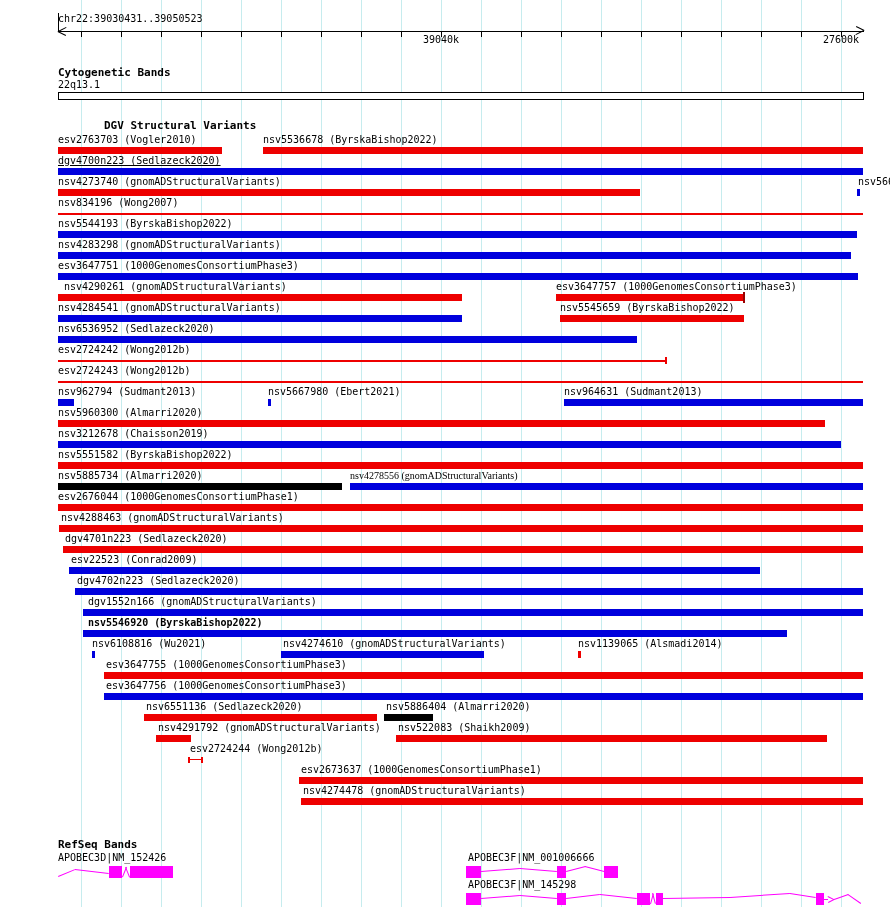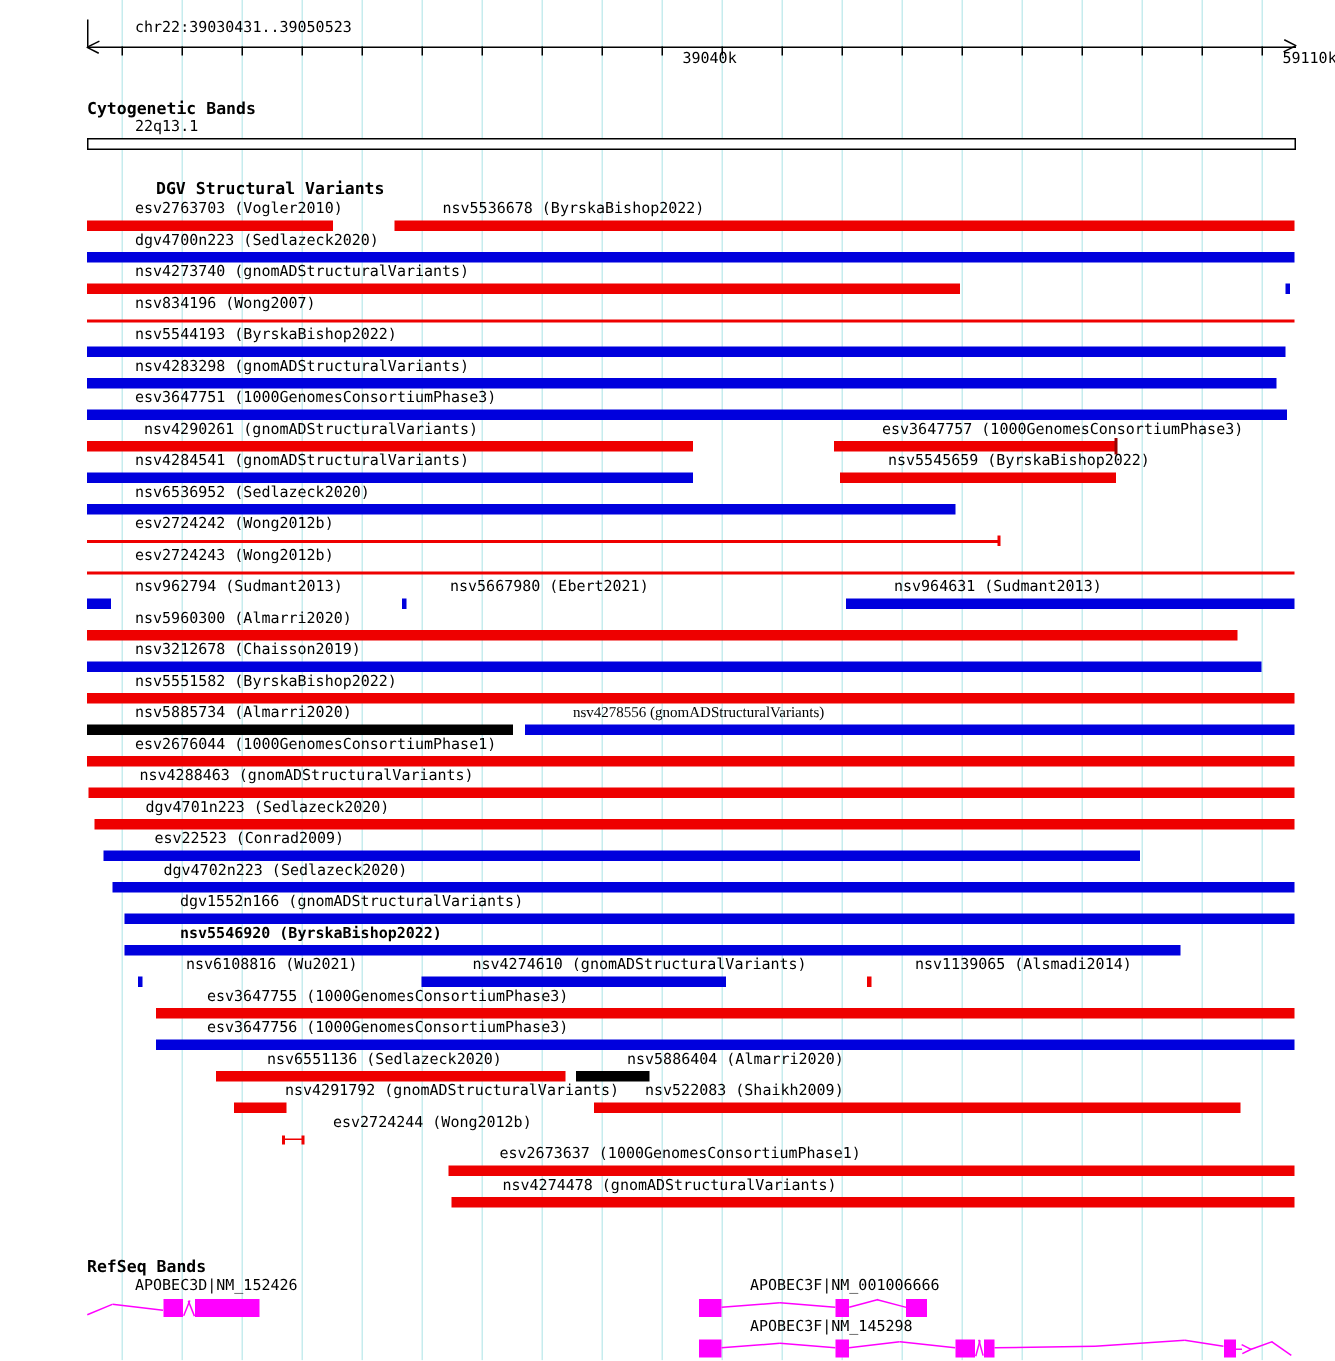--- a/index.html
+++ b/index.html
@@ -1,21 +1,21 @@
 <!DOCTYPE html>
 <html><head>
 <meta charset="utf-8">
 <style>
   html,body{margin:0;padding:0;background:#fff;}
   #screen{
     position:relative;width:890px;height:907px;background:#fff;overflow:hidden;
     font-family:"DejaVu Sans Mono","Liberation Mono",monospace;color:#000;
   }
   .abs{position:absolute;}
-  .lbl{position:absolute;font-size:10px;line-height:11px;white-space:nowrap;letter-spacing:0;margin-left:32px;}
+  .lbl{position:absolute;font-size:10px;line-height:11px;white-space:nowrap;letter-spacing:0;}
   .hdr{position:absolute;font-size:11px;line-height:12px;font-weight:bold;white-space:nowrap;}
   .gridline{position:absolute;top:0;width:1px;height:907px;}
   .bar{position:absolute;}
   .seg{position:absolute;height:1px;transform-origin:0 0;}
   #axis-line{position:absolute;height:1px;background:#000;}
   #cytoband-box{position:absolute;background:#fff;border:1px solid #000;box-sizing:border-box;}
   #region-start-line{position:absolute;width:1px;background:#000;}
 </style>
 </head>
 <body>
@@ -66,34 +66,34 @@
       <div class="abs" style="left: 681px; top: 31px; width: 1px; height: 6px; background: rgb(0, 0, 0);"></div>
       <div class="abs" style="left: 721px; top: 31px; width: 1px; height: 6px; background: rgb(0, 0, 0);"></div>
       <div class="abs" style="left: 761px; top: 31px; width: 1px; height: 6px; background: rgb(0, 0, 0);"></div>
       <div class="abs" style="left: 801px; top: 31px; width: 1px; height: 6px; background: rgb(0, 0, 0);"></div>
       <div class="abs" style="left: 841px; top: 31px; width: 1px; height: 6px; background: rgb(0, 0, 0);"></div>
       <div class="seg" style="left: 58px; top: 31px; width: 8.94427px; background: rgb(0, 0, 0); transform: rotate(-0.463648rad);"></div>
       <div class="seg" style="left: 58px; top: 31px; width: 8.94427px; background: rgb(0, 0, 0); transform: rotate(0.463648rad);"></div>
       <div class="seg" style="left: 864px; top: 31px; width: 8.94427px; background: rgb(0, 0, 0); transform: rotate(-2.67795rad);"></div>
       <div class="seg" style="left: 864px; top: 31px; width: 8.94427px; background: rgb(0, 0, 0); transform: rotate(2.67795rad);"></div>
       <div class="lbl" style="left: 423px; top: 34px;">39040k</div>
-      <div class="lbl" style="left: 823px; top: 34px;">59110k</div>
+      <div class="lbl" style="left: 823px; top: 34px;">27600k</div>
     </div>
 
   <div class="hdr" id="cyto-title" style="left: 58px; top: 67px;">Cytogenetic Bands</div>
   <div class="lbl" id="cyto-band-label" style="left: 58px; top: 79px;">22q13.1</div>
   <div id="cytoband-box" style="left: 58px; top: 92px; width: 806px; height: 8px;"></div>
 
   <div class="hdr" id="dgv-title" style="left: 58px; top: 120px; padding-left: 46px;">DGV Structural Variants</div>
   <div id="dgv-rows">
       <div class="lbl" style="left: 58px; top: 134px;">esv2763703 (Vogler2010)</div>
       <div class="bar" style="left: 58px; top: 147px; width: 164px; height: 7px; background: rgb(238, 0, 0);"></div>
       <div class="lbl" style="left: 263px; top: 134px;">nsv5536678 (ByrskaBishop2022)</div>
       <div class="bar" style="left: 263px; top: 147px; width: 600px; height: 7px; background: rgb(238, 0, 0);"></div>
-      <div class="lbl" style="left: 58px; top: 155px;">dgv4700n223 (Sedlazeck2020)</div>
+      <div class="lbl" style="left: 58px; top: 155px; text-decoration: underline;">dgv4700n223 (Sedlazeck2020)</div>
       <div class="bar" style="left: 58px; top: 168px; width: 805px; height: 7px; background: rgb(0, 0, 221);"></div>
       <div class="lbl" style="left: 58px; top: 176px;">nsv4273740 (gnomADStructuralVariants)</div>
       <div class="bar" style="left: 58px; top: 189px; width: 582px; height: 7px; background: rgb(238, 0, 0);"></div>
       <div class="lbl" style="left: 858px; top: 176px;">nsv566</div>
       <div class="bar" style="left: 857px; top: 189px; width: 3px; height: 7px; background: rgb(0, 0, 221);"></div>
       <div class="lbl" style="left: 58px; top: 197px;">nsv834196 (Wong2007)</div>
       <div class="bar" style="left: 58px; top: 213px; width: 805px; height: 2px; background: rgb(238, 0, 0);"></div>
       <div class="lbl" style="left: 58px; top: 218px;">nsv5544193 (ByrskaBishop2022)</div>
       <div class="bar" style="left: 58px; top: 231px; width: 799px; height: 7px; background: rgb(0, 0, 221);"></div>
       <div class="lbl" style="left: 58px; top: 239px;">nsv4283298 (gnomADStructuralVariants)</div>

